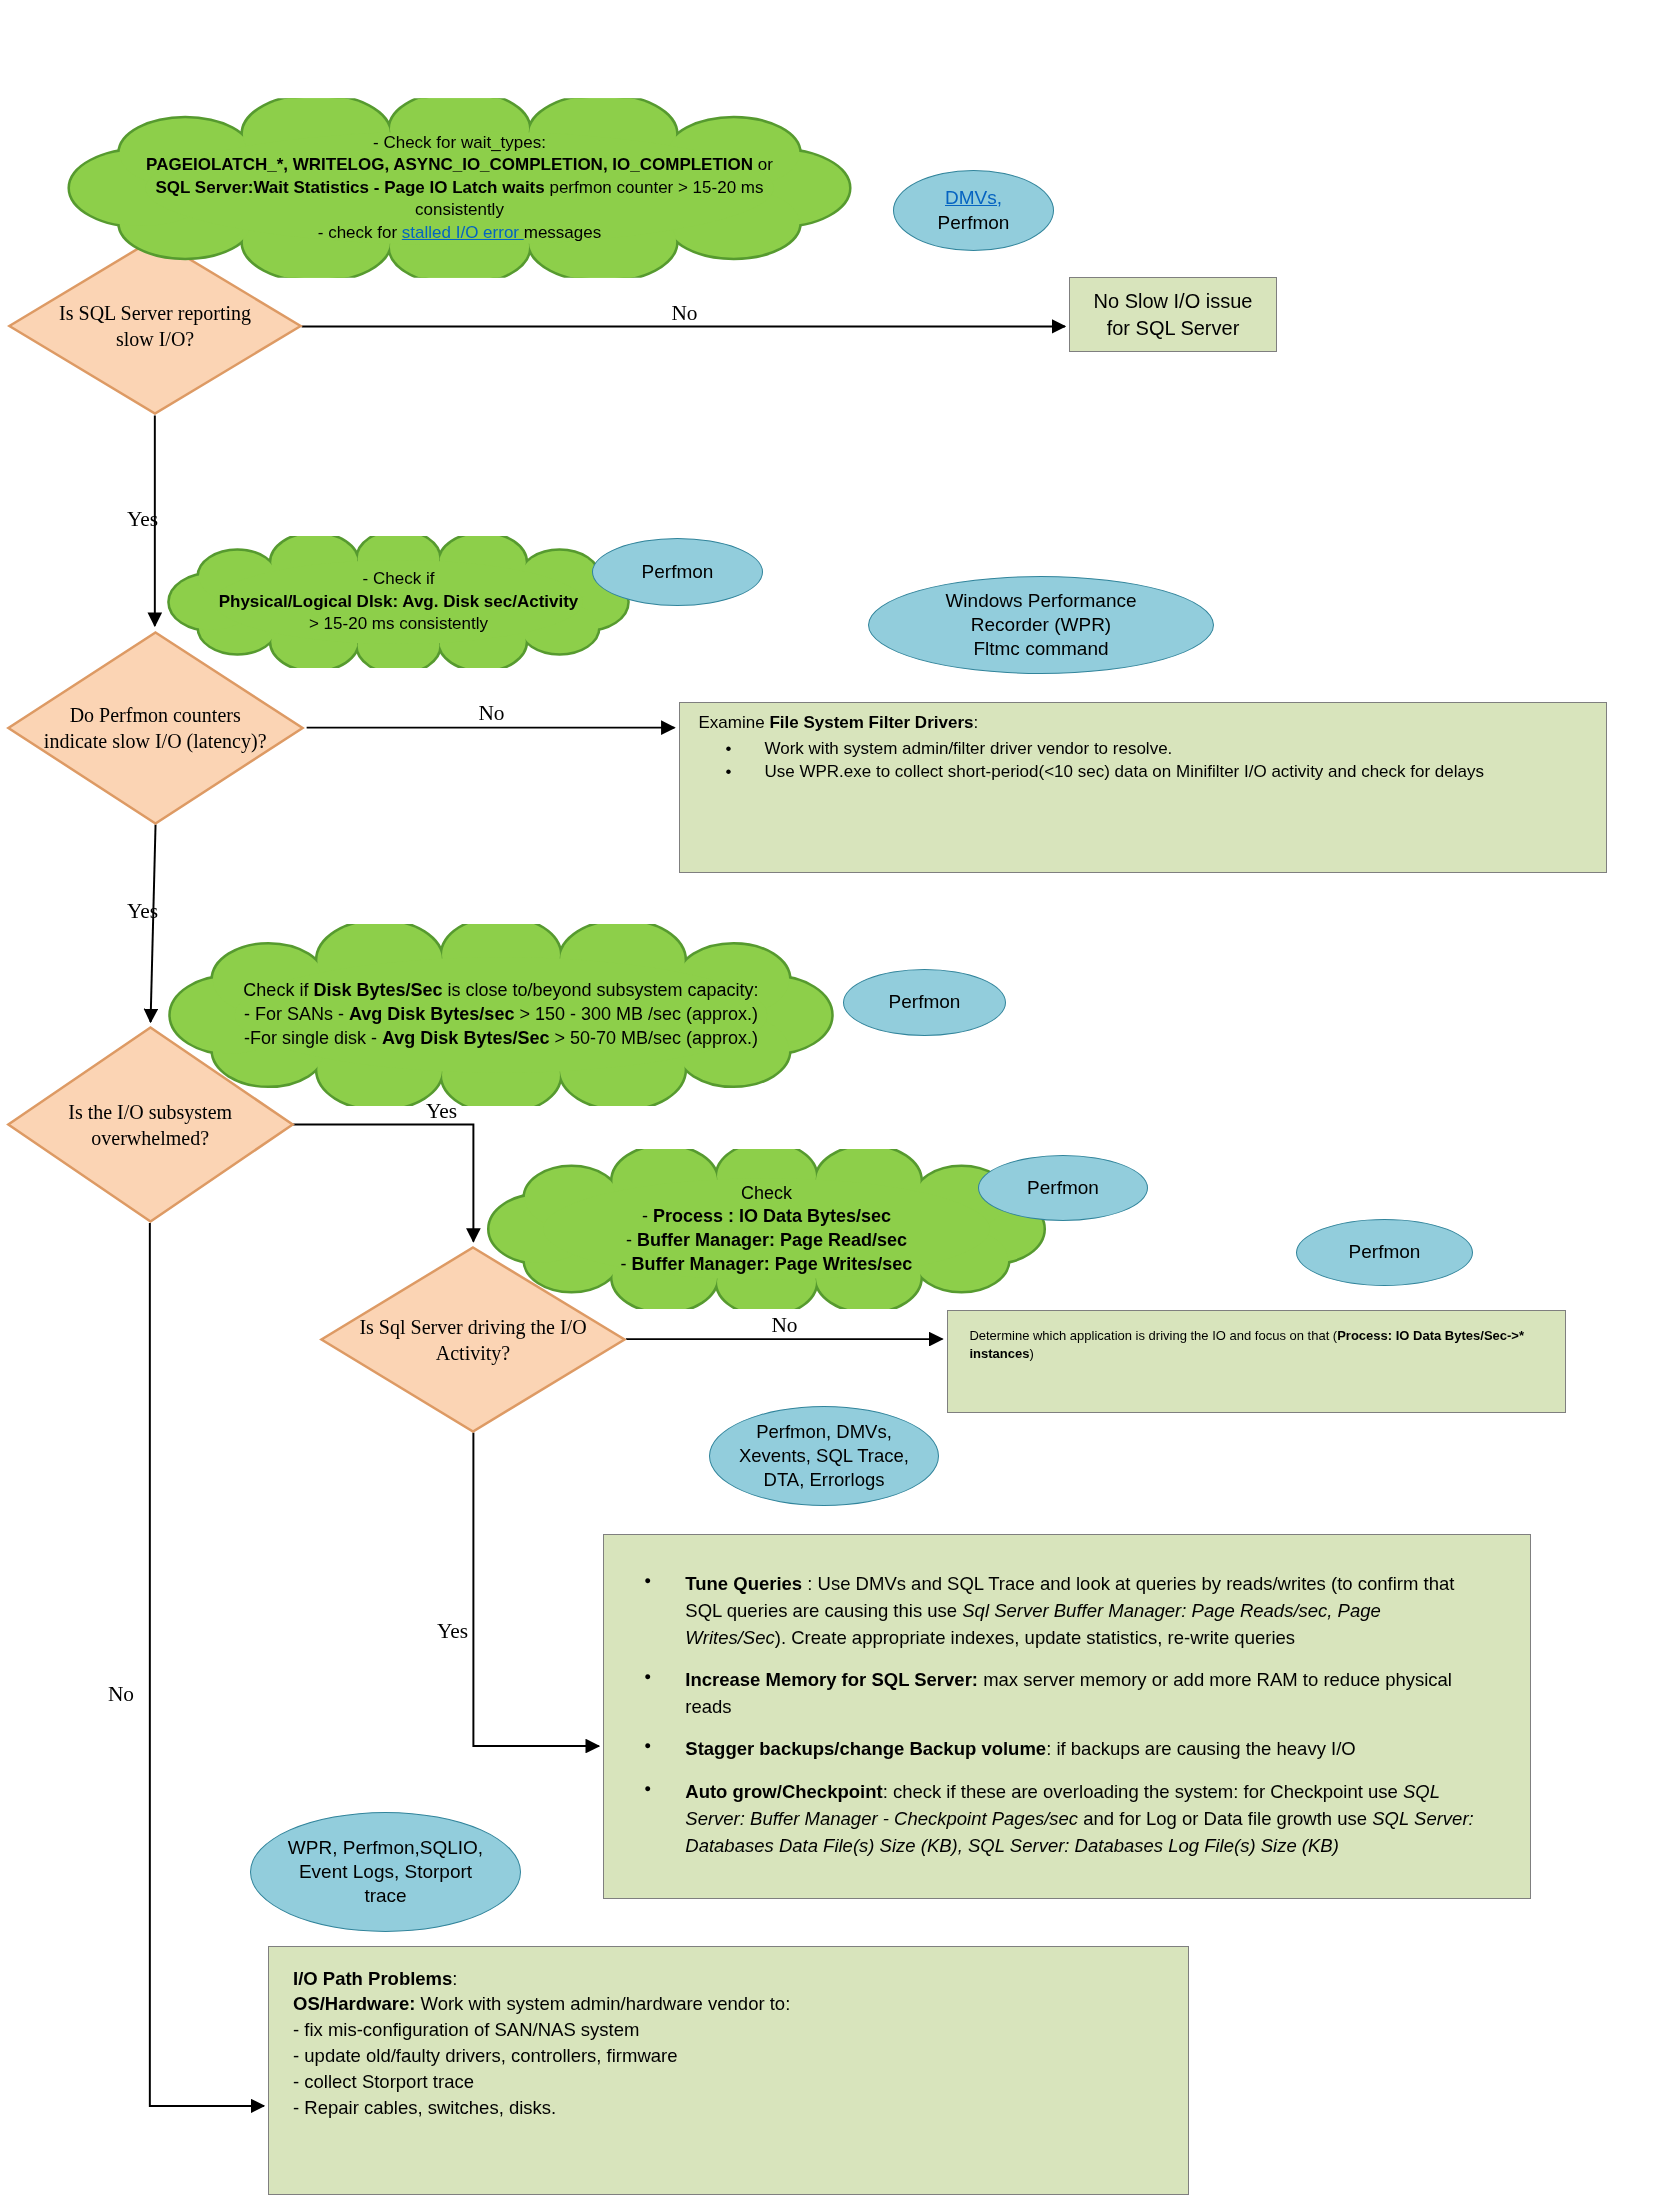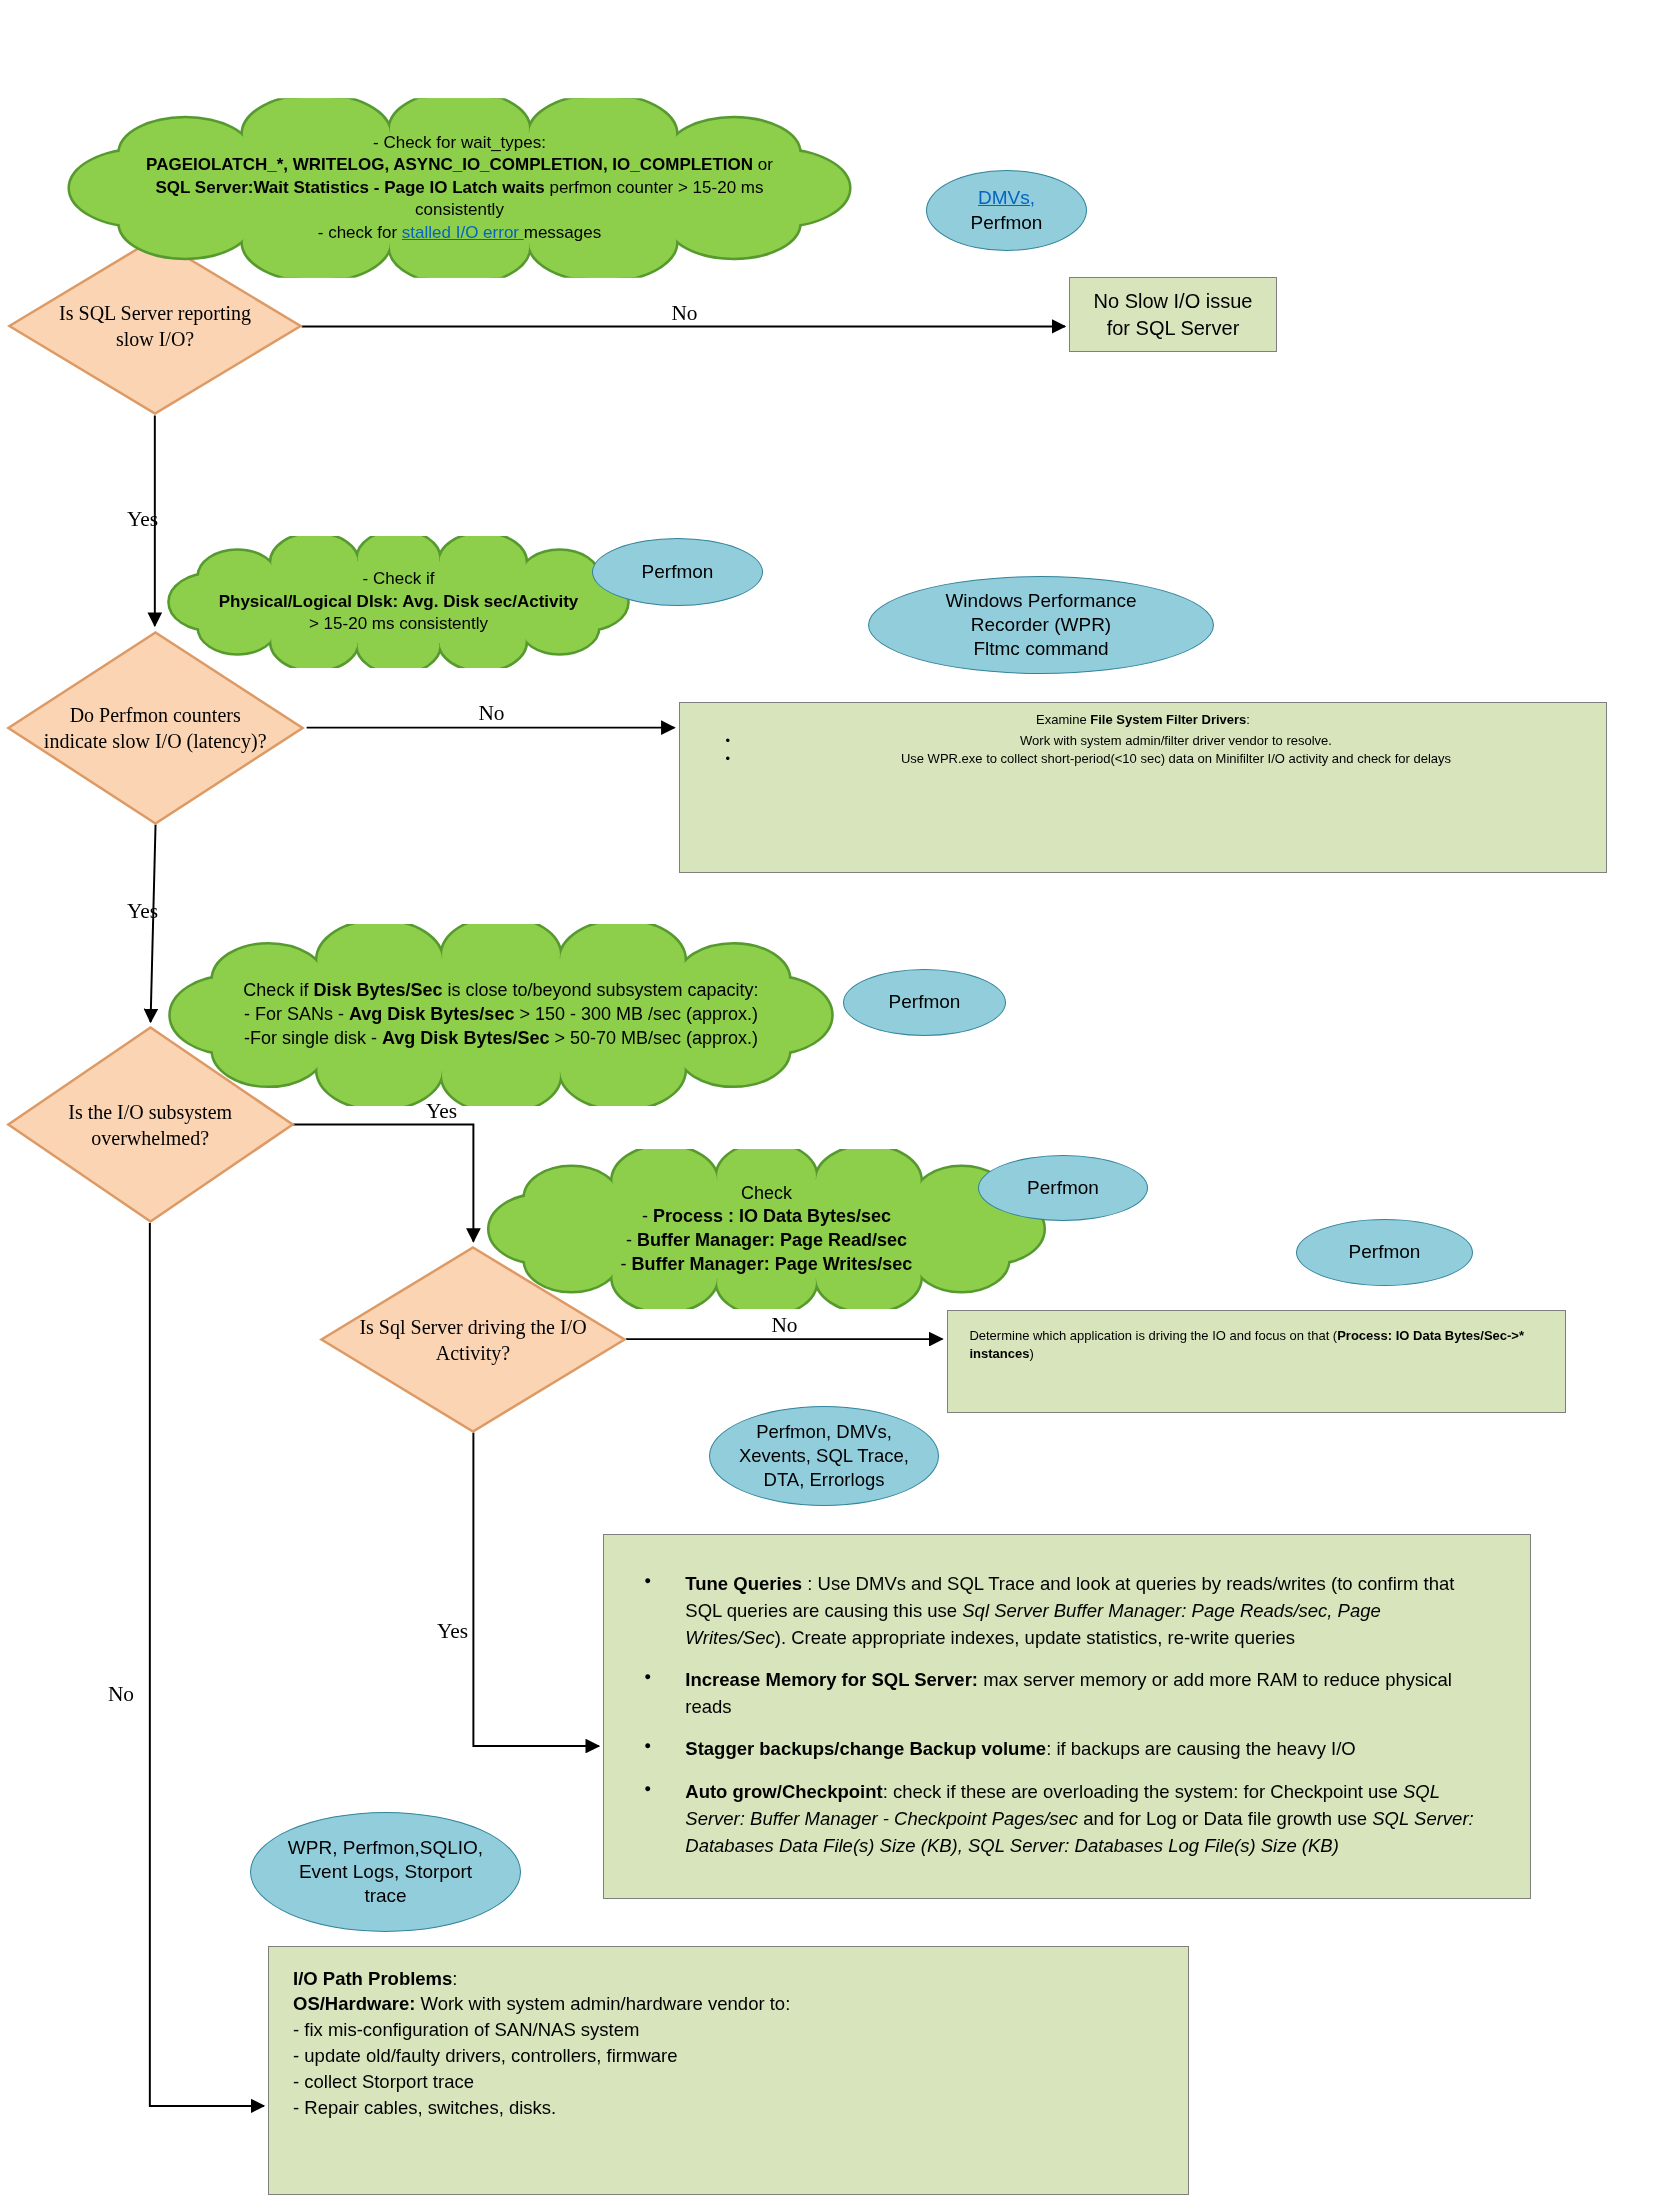--- a/index.html
+++ b/index.html
@@ -10,21 +10,21 @@
   .b{font-weight:bold;} .i{font-style:italic;} .u{text-decoration:underline;} .lnk{color:#0563c1;}
 
   
   #arrows{position:absolute;left:0;top:0;width:1673px;height:2205px;z-index:1;pointer-events:none;}
   #arrows polyline{fill:none;stroke:#000;stroke-width:2.75;}
 
   
   .box{position:absolute;background:#d8e4bc;border:1.4px solid #7f7f7f;z-index:2;box-sizing:border-box;}
   .box-center{display:flex;align-items:center;justify-content:center;text-align:center;}
   #b-noslow{font-size:20px;line-height:1.35;padding:4.3px 20px;}
-  #b-filter{font-size:13px;line-height:1.28;padding:8.6px 18.5px 7.1px 18.5px;text-align:center;}
+  #b-filter{font-size:17px;line-height:1.28;padding:8.6px 18.5px 7.1px 18.5px;}
   #b-determine{font-size:13px;line-height:1.4;padding:15.7px 21.4px;display:flex;align-items:flex-start;}
   #b-tune{font-size:18.5px;line-height:1.45;padding:20px 28.5px 14.3px 14.3px;}
   #b-iopath{font-size:18.5px;line-height:1.4;padding:18.5px 24px;}
   ul.blist{margin:4.3px 0 0 0;padding:0;}
   ul.blist li{list-style:none;position:relative;padding-left:66px;margin:0 0 1.4px 0;}
   ul.blist li::before{content:"\2022";position:absolute;left:27px;top:0;}
   ul.blist2{margin:16px;padding:0;}
   ul.blist2 li{list-style:none;position:relative;padding-left:51px;margin:0 0 15.7px 0;}
   ul.blist2 li::before{content:"\25CF";position:absolute;left:10px;top:0.7px;font-size:0.62em;}
 
@@ -218,21 +218,21 @@
         <use href="#cloudshape" width="100%" height="100%"></use>
       </svg>
     <div class="ctext">
       <div><span>Check</span></div>
       <div><span>- </span><span class="b">Process : IO Data Bytes/sec</span></div>
       <div><span>- </span><span class="b">Buffer Manager: Page Read/sec</span></div>
       <div><span>- </span><span class="b">Buffer Manager: Page Writes/sec</span></div>
     </div>
   </div>
 
-  <div class="tool" style="left:926px;top:170px;width:161px;height:81px;text-align:center;">
+  <div class="tool" style="left:893px;top:170px;width:161px;height:81px;text-align:center;">
     <div><span class="u lnk">DMVs,</span></div>
     <div><span>Perfmon</span></div>
   </div>
 
   <div class="tool" style="left:592px;top:538px;width:171px;height:68px;">
     <div>Perfmon</div>
   </div>
 
   <div class="tool" style="left:868px;top:576px;width:346px;height:98px;">
     <div><span>Windows Performance</span></div>

